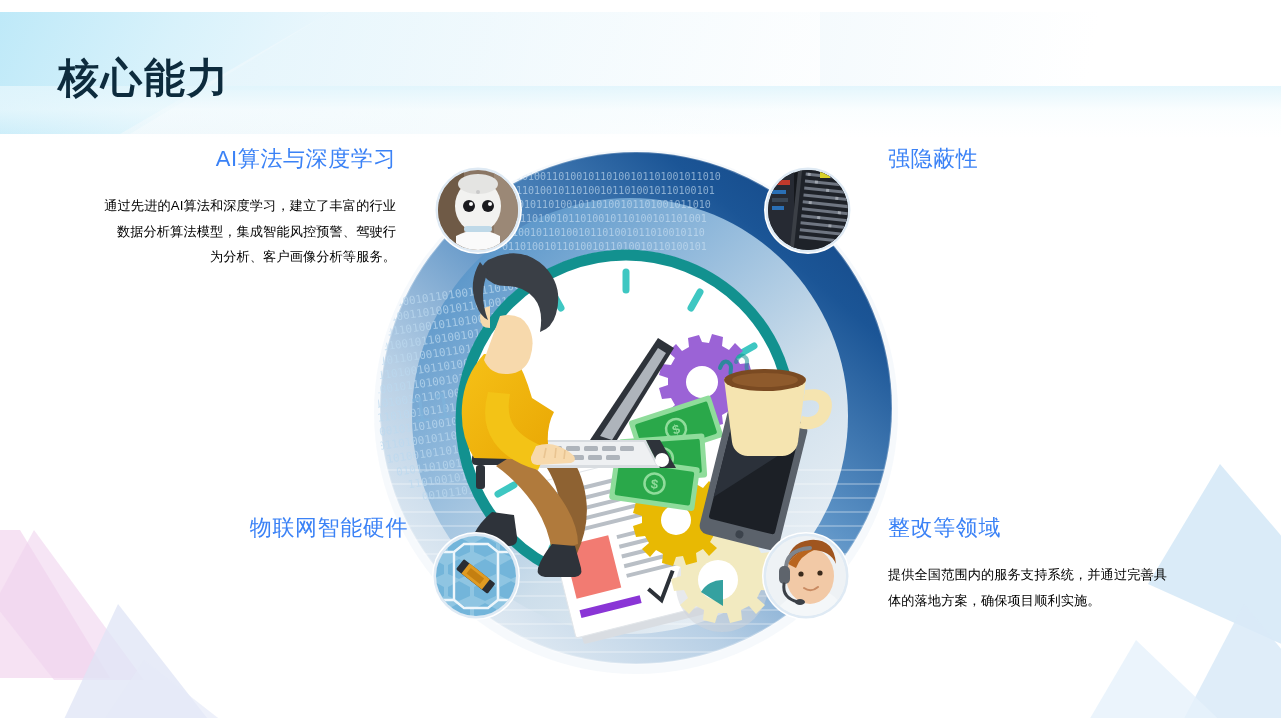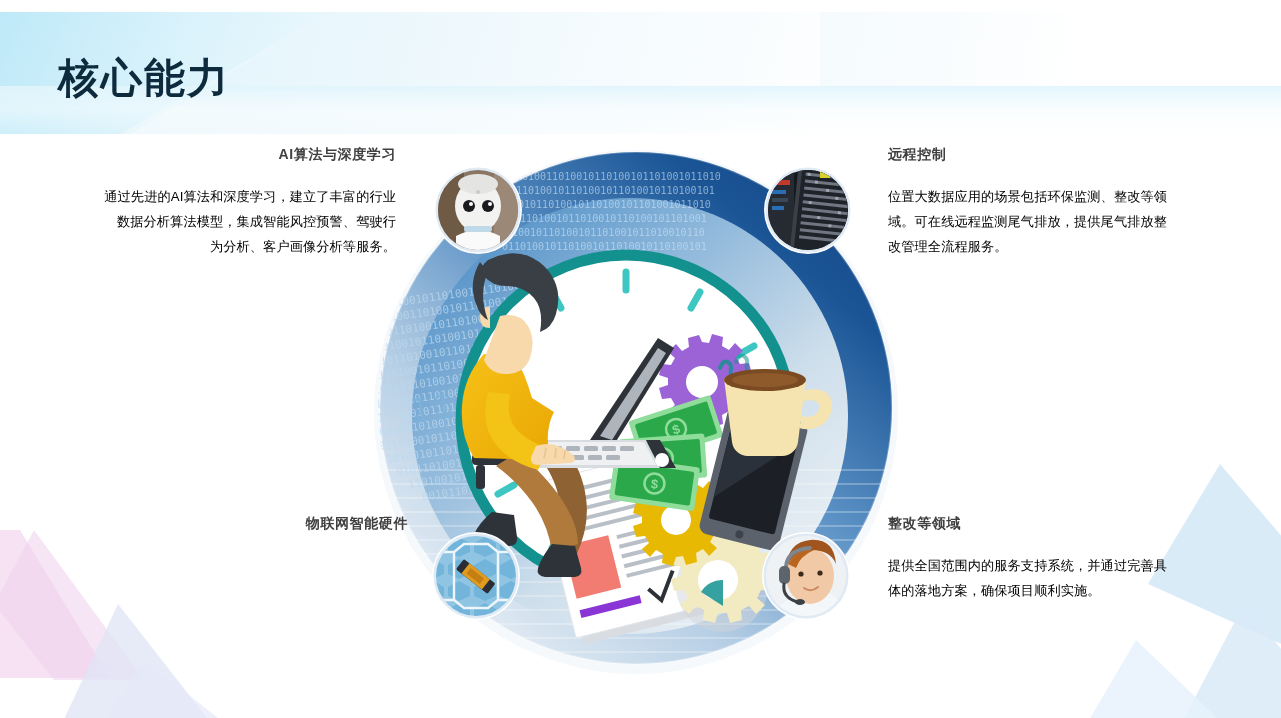--- a/index.html
+++ b/index.html
@@ -81,21 +81,21 @@
   
   .page-title {
     position: absolute; left: 58px; top: 46px;
     font-size: 41px; font-weight: 700; color: #0d2b3d;
     letter-spacing: 2px; line-height: 1;
   }
 
   
   .block { position: absolute; width: 292px; }
   .block h3 {
-    font-size: 14px; font-weight: 700; color: #404040;
+    font-size: 22px; font-weight: 400; color: #3b82f6;
     letter-spacing: .6px; line-height: 1.2; margin-bottom: 21px;
   }
   .block p {
     font-size: 13.2px; color: #000000; line-height: 1.92;
     letter-spacing: .1px;
   }
   .block.right-al { text-align: right; }
   .block.left-al  { text-align: left; }
 
   #blk-ai   { left: 104px; top: 134px; }
@@ -486,22 +486,21 @@
       </g>
     </svg>
   </div>
 
   <div class="block right-al" id="blk-ai">
     <h3>AI算法与深度学习</h3>
     <p>通过先进的AI算法和深度学习，建立了丰富的行业数据分析算法模型，集成智能风控预警、驾驶行为分析、客户画像分析等服务。</p>
   </div>
 
   <div class="block left-al" id="blk-cloud">
-    <h3>远程控制</h3>
-    <p>位置大数据应用的场景包括环保监测、整改等领域。可在线远程监测尾气排放，提供尾气排放整改管理全流程服务。</p>
+    <h3>强隐蔽性</h3>
   </div>
 
   <div class="block right-al" id="blk-iot">
     <h3>物联网智能硬件</h3>
   </div>
 
   <div class="block left-al" id="blk-svc">
     <h3>整改等领域</h3>
     <p>提供全国范围内的服务支持系统，并通过完善具体的落地方案，确保项目顺利实施。</p>
   </div>

